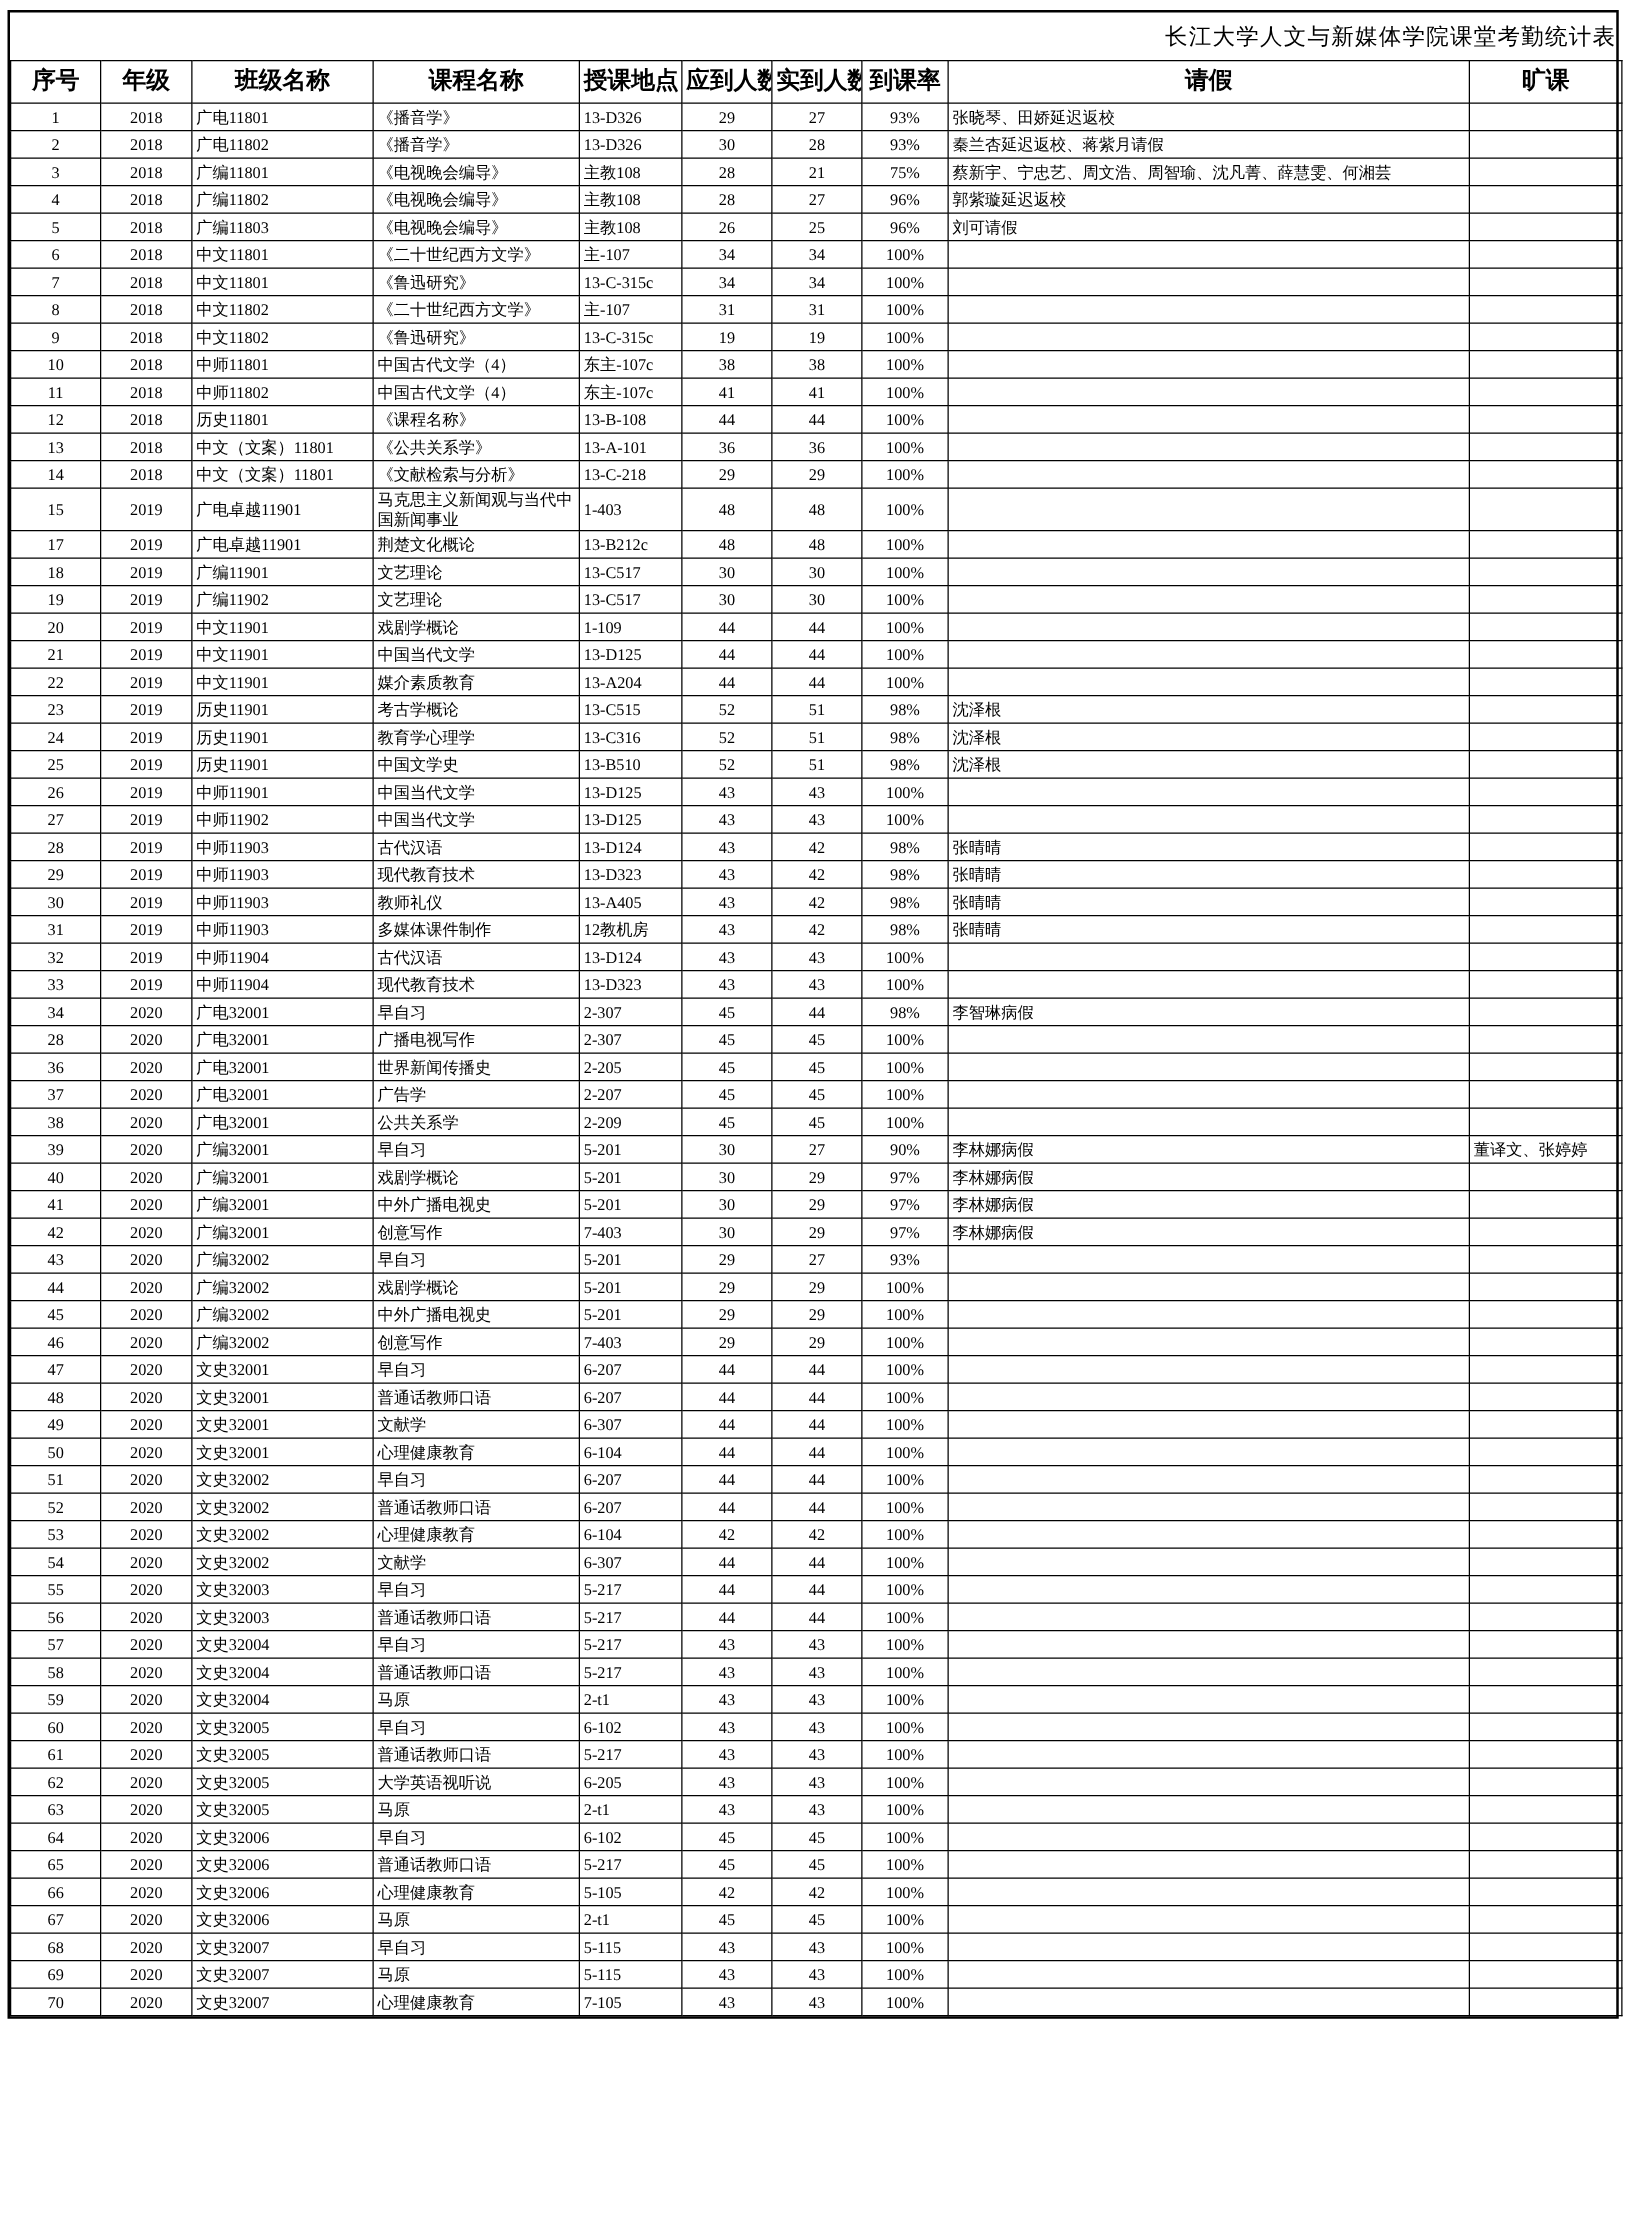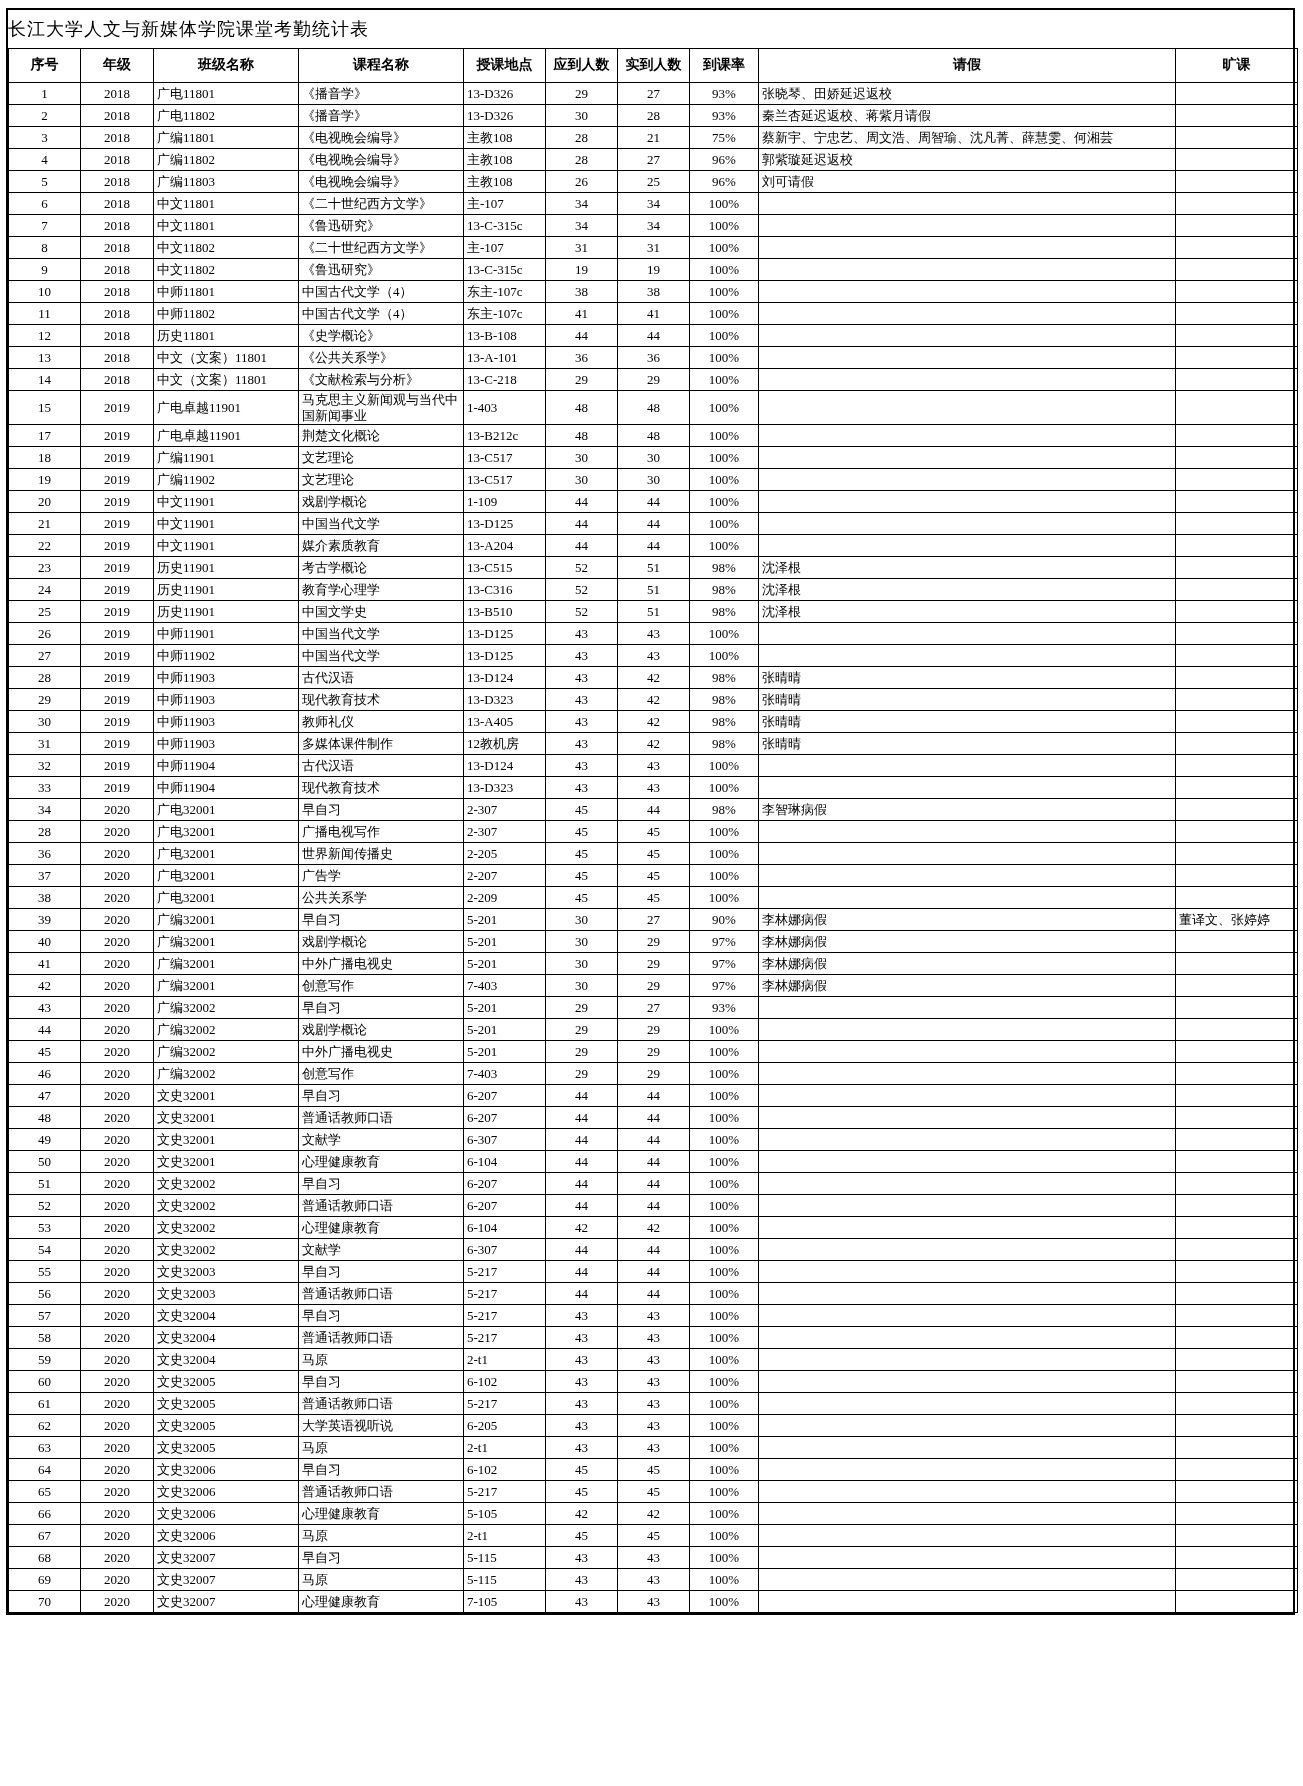--- a/index.html
+++ b/index.html
@@ -16,21 +16,21 @@
     left:6px;
     top:8px;
     width:1289px;
     border:2px solid #000;
     box-sizing:border-box;
     background:#fff;
   }
   .title-bar{
     height:38px;
     line-height:38px;
-    text-align:left;
+    text-align:right;
     font-size:18px;
     letter-spacing:1px;
   }
   table.att{
     border-collapse:collapse;
     table-layout:fixed;
     width:100%;
   }
   table.att th, table.att td{
     border:1px solid #000;
@@ -38,21 +38,21 @@
     line-height:1.2;
     padding:1px 3px;
     overflow:hidden;
     box-sizing:border-box;
   }
   table.att th{
     height:34px;
     font-weight:bold;
     text-align:center;
     white-space:nowrap;
-    font-size:14px;
+    font-size:19px;
   }
   table.att td{
     height:22px;
     white-space:nowrap;
   }
   
   table.att td.col-3{white-space:normal;word-break:break-all;}
   .col-0,.col-1,.col-5,.col-6,.col-7{text-align:center;}
   .col-2,.col-3,.col-4,.col-8,.col-9{text-align:left;}
   col.w0{width:72px;} col.w1{width:73px;} col.w2{width:145px;}
@@ -223,21 +223,21 @@
             <td class="col-5">41</td>
             <td class="col-6">41</td>
             <td class="col-7">100%</td>
             <td class="col-8"></td>
             <td class="col-9"></td>
           </tr>
           <tr>
             <td class="col-0">12</td>
             <td class="col-1">2018</td>
             <td class="col-2">历史11801</td>
-            <td class="col-3">《史学概论》</td>
+            <td class="col-3">《课程名称》</td>
             <td class="col-4">13-B-108</td>
             <td class="col-5">44</td>
             <td class="col-6">44</td>
             <td class="col-7">100%</td>
             <td class="col-8"></td>
             <td class="col-9"></td>
           </tr>
           <tr>
             <td class="col-0">13</td>
             <td class="col-1">2018</td>

